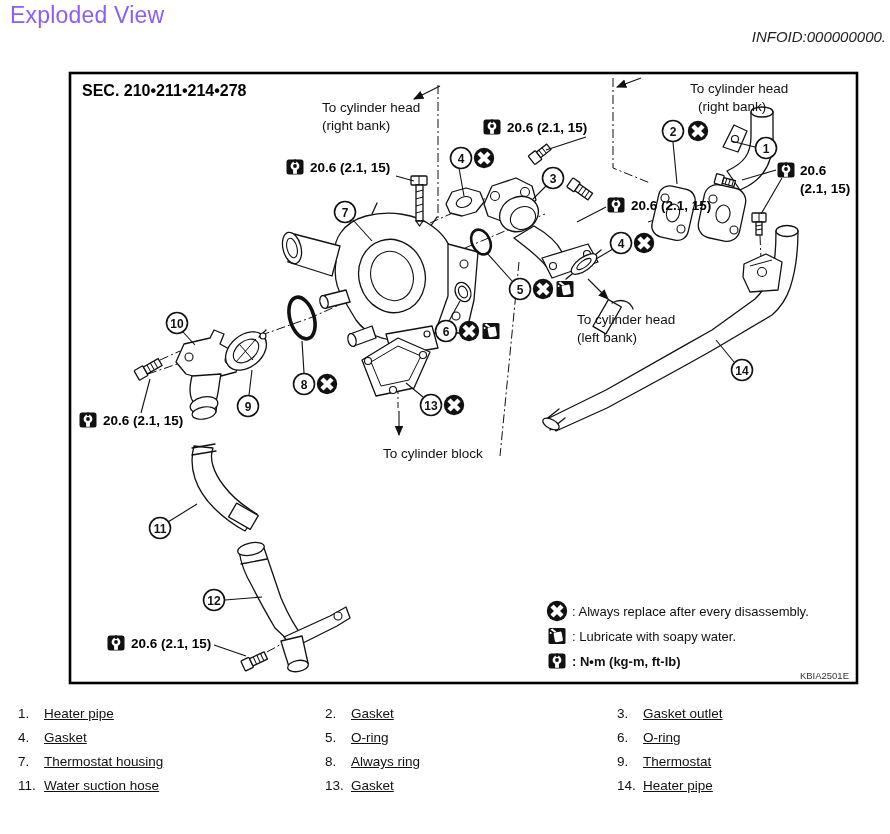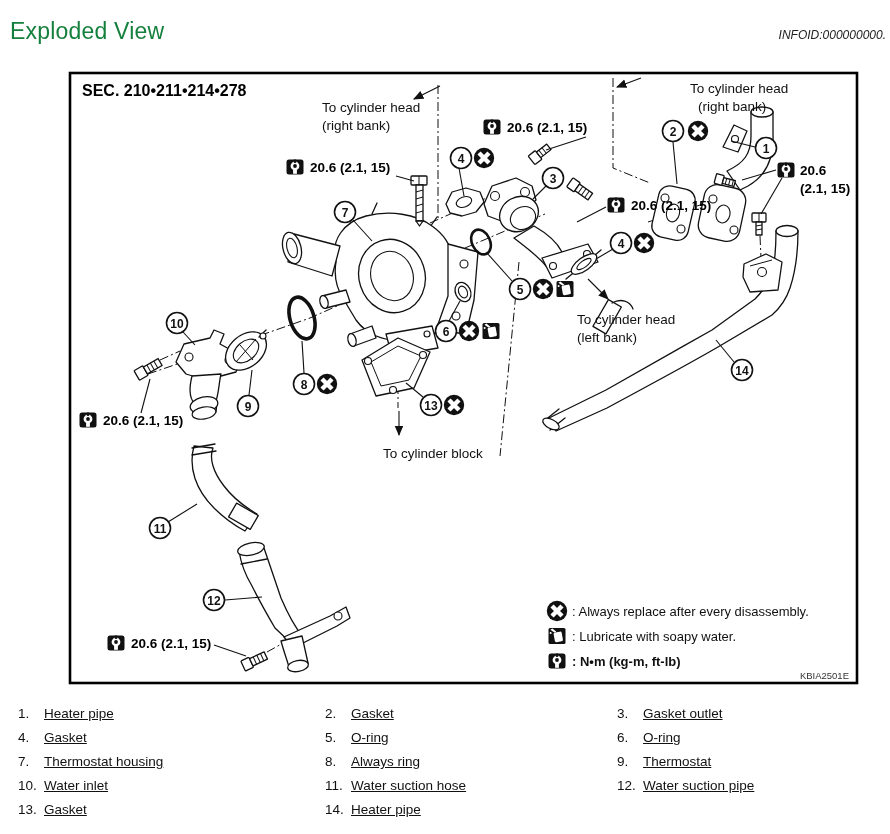--- a/index.html
+++ b/index.html
@@ -1,19 +1,19 @@
 <!DOCTYPE html>
 <html><head>
 <meta charset="utf-8">
 <style>
   html,body{margin:0;padding:0;background:#fff;}
   body{width:890px;height:834px;position:relative;overflow:hidden;
        font-family:"Liberation Sans","DejaVu Sans",sans-serif;color:#111;}
-  .page-title{position:absolute;left:10px;top:18px;font-size:23px;letter-spacing:.2px;color:#15803d;}
-  .infoid{position:absolute;right:4px;top:28px;font-size:12px;font-style:italic;color:#222;}
+  .page-title{position:absolute;left:10px;top:2px;font-size:23px;letter-spacing:.2px;color:#8b5cf6;}
+  .infoid{position:absolute;right:4px;top:28px;font-size:15px;font-style:italic;color:#222;}
   svg#diagram{position:absolute;left:0;top:0;}
   
   .part{fill:#fff;stroke:#111;stroke-width:1.3;stroke-linejoin:round;}
   .pline{fill:none;stroke:#111;stroke-width:1.3;stroke-linejoin:round;stroke-linecap:round;}
   .thin{fill:none;stroke:#111;stroke-width:1;}
   .bold-ring{fill:none;stroke:#111;stroke-width:3.6;}
   .med-ring{fill:none;stroke:#111;stroke-width:2.6;}
   .dashdot{fill:none;stroke:#111;stroke-width:1;stroke-dasharray:9 3 2 3;}
   .leader{stroke:#111;stroke-width:1.1;fill:none;}
   .hole{fill:#fff;stroke:#111;stroke-width:1.1;}
@@ -423,32 +423,24 @@
     </div>
   <div class="part-item">
       <span class="pnum">8.</span>
       <span class="pname">Always ring</span>
     </div>
   <div class="part-item">
       <span class="pnum">9.</span>
       <span class="pname">Thermostat</span>
     </div>
   <div class="part-item">
-      <span class="pnum">10.</span>
-      <span class="pname">Water inlet</span>
-    </div>
-  <div class="part-item">
       <span class="pnum">11.</span>
       <span class="pname">Water suction hose</span>
     </div>
   <div class="part-item">
-      <span class="pnum">12.</span>
-      <span class="pname">Water suction pipe</span>
-    </div>
-  <div class="part-item">
       <span class="pnum">13.</span>
       <span class="pname">Gasket</span>
     </div>
   <div class="part-item">
       <span class="pnum">14.</span>
       <span class="pname">Heater pipe</span>
     </div>
 </div>
 
 </body></html>

